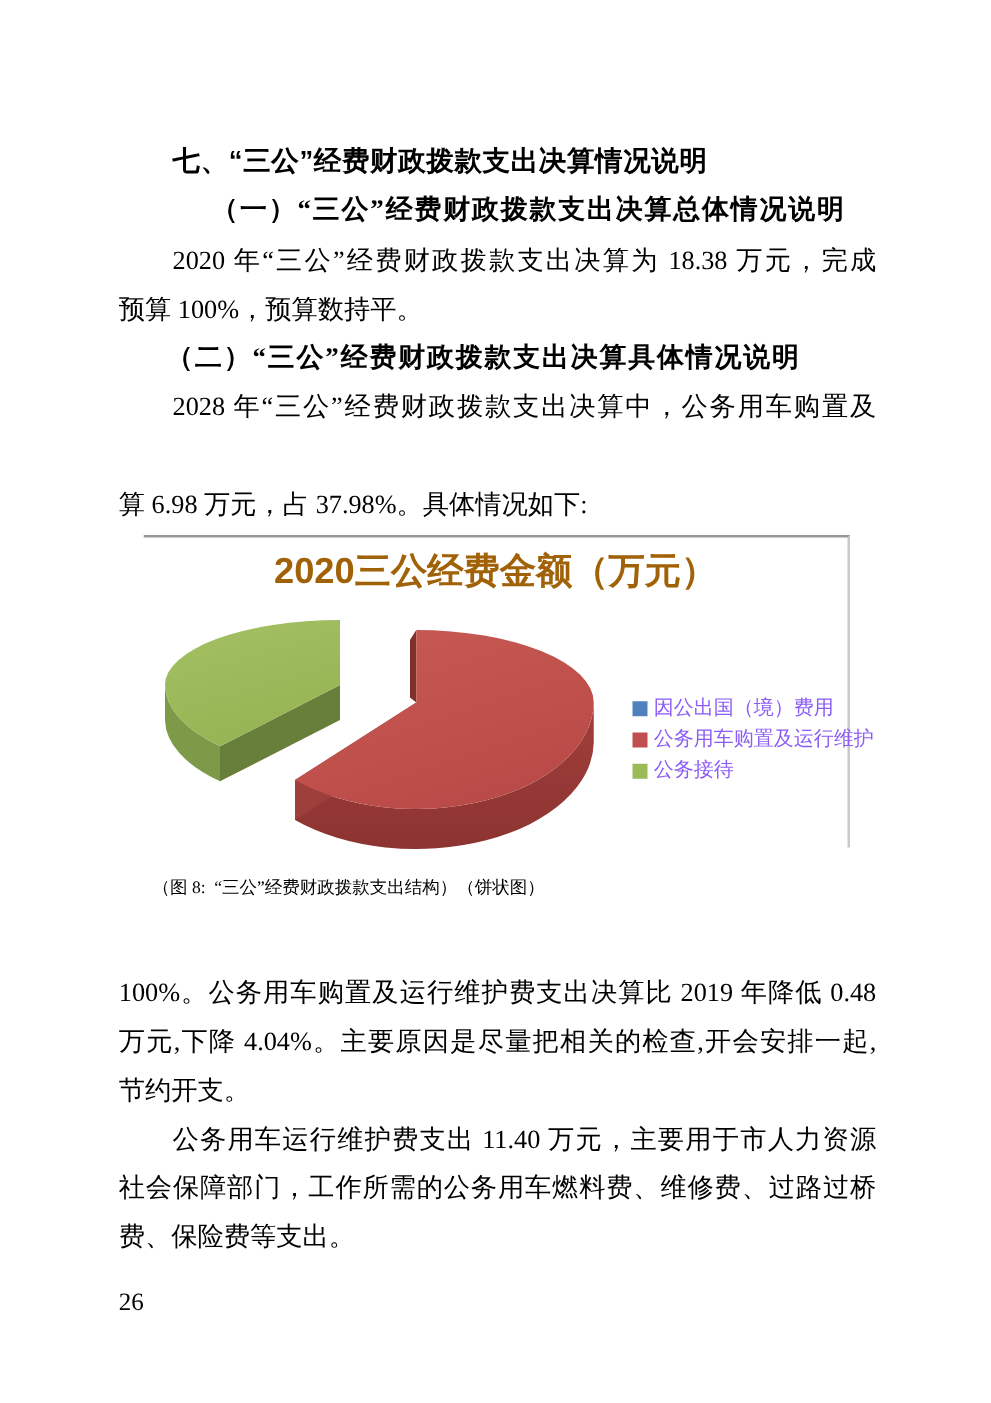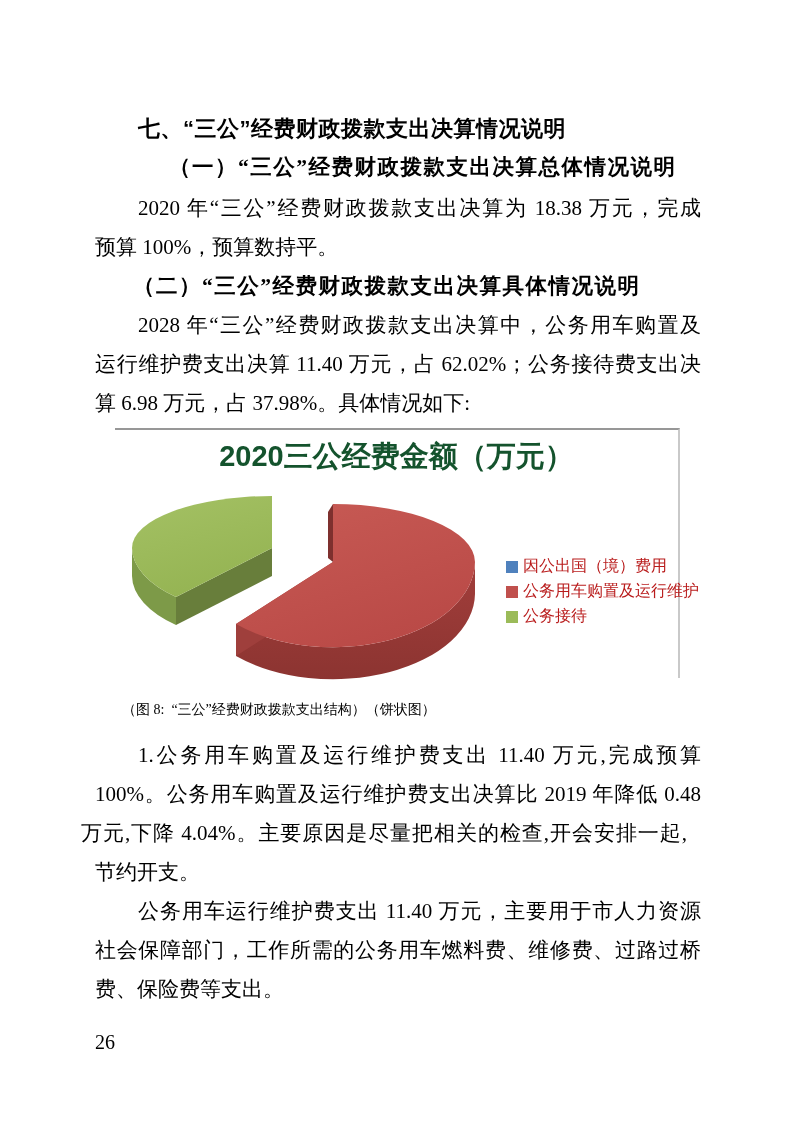--- a/index.html
+++ b/index.html
@@ -25,47 +25,46 @@
   .pagenum{font-size:20px;}
   
   #chart{
     left:115px;top:428px;width:563px;height:248px;
     border-top:2px solid #979797;border-right:2px solid #c9c9c9;
     background:#fff;
   }
   #chart-title{
     position:absolute;left:0;top:7px;width:100%;text-align:center;
     font-family:"Liberation Sans","DejaVu Sans",sans-serif;
-    font-weight:bold;font-size:29px;letter-spacing:0px;color:#14532d;
+    font-weight:bold;font-size:29px;letter-spacing:0px;color:#a16207;
   }
   #pie-svg{position:absolute;left:0;top:0;overflow:visible;}
   #legend{
     position:absolute;left:391px;top:124px;
     font-family:"Liberation Serif","DejaVu Serif",serif;
-    font-size:16px;color:#b91c1c;
+    font-size:16px;color:#8b5cf6;
   }
   .legend-row{display:flex;align-items:center;height:25px;white-space:nowrap;}
   .legend-swatch{width:12px;height:12px;margin-right:5px;flex:0 0 auto;}
 </style>
 </head>
 <body>
 
 <div id="page">
 
   <div class="abs h1" style="left:138px;top:114px;">七、“三公”经费财政拨款支出决算情况说明</div>
 
   <div class="abs h23" style="left:133px;top:152px;margin-left:36px;">（一）“三公”经费财政拨款支出决算总体情况说明</div>
 
   <div class="abs body-line fill" style="left:138px;top:193px;width:563px;">2020 年“三公”经费财政拨款支出决算为 18.38 万元，完成</div>
   <div class="abs body-line" style="left:95px;top:232px;">预算 100%，预算数持平。</div>
 
   <div class="abs h23" style="left:133px;top:271px;">（二）“三公”经费财政拨款支出决算具体情况说明</div>
 
   <div class="abs body-line fill" style="left:138px;top:310px;width:563px;">2028 年“三公”经费财政拨款支出决算中，公务用车购置及</div>
-  <div class="abs body-line fill" style="left:95px;top:349px;width:606px;">运行维护费支出决算 11.40 万元，占 62.02%；公务接待费支出决</div>
   <div class="abs body-line" style="left:95px;top:388px;">算 6.98 万元，占 37.98%。具体情况如下:</div>
 
   <div id="chart" class="abs">
     <div id="chart-title">2020三公经费金额（万元）</div>
 
     <svg id="pie-svg" width="563" height="262" viewBox="0 0 563 262">
       <defs>
         <linearGradient id="gRedTop" x1="0" y1="0" x2="0.55" y2="1">
           <stop offset="0" stop-color="#c85b55"></stop>
           <stop offset="1" stop-color="#ba4a47"></stop>
@@ -101,23 +100,22 @@
       </div>
       <div class="legend-row">
         <span class="legend-swatch" style="background-color: rgb(155, 187, 89);"></span>
         <span>公务接待</span>
       </div>
     </div>
   </div>
 
   <div class="abs caption" style="left:122px;top:701px;">（图 8:  “三公”经费财政拨款支出结构）（饼状图）</div>
 
-  <div class="abs body-line fill" style="left:138px;top:740px;width:563px;">1.公务用车购置及运行维护费支出 11.40 万元,完成预算</div>
   <div class="abs body-line fill" style="left:95px;top:779px;width:606px;">100%。公务用车购置及运行维护费支出决算比 2019 年降低 0.48</div>
-  <div class="abs body-line fill" style="left:81px;top:818px;width:606px;">万元,下降 4.04%。主要原因是尽量把相关的检查,开会安排一起,</div>
+  <div class="abs body-line fill" style="left:95px;top:818px;width:606px;">万元,下降 4.04%。主要原因是尽量把相关的检查,开会安排一起,</div>
   <div class="abs body-line" style="left:95px;top:857px;">节约开支。</div>
 
   <div class="abs body-line fill" style="left:138px;top:896px;width:563px;">公务用车运行维护费支出 11.40 万元，主要用于市人力资源</div>
   <div class="abs body-line fill" style="left:95px;top:935px;width:606px;">社会保障部门，工作所需的公务用车燃料费、维修费、过路过桥</div>
   <div class="abs body-line" style="left:95px;top:974px;">费、保险费等支出。</div>
 
   <div class="abs pagenum" style="left:95px;top:1031px;">26</div>
 
 </div>
 

